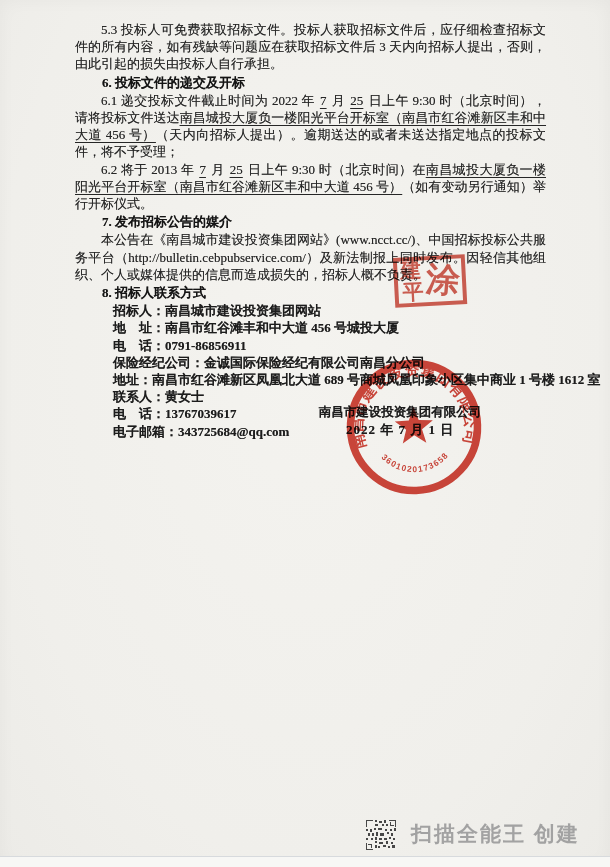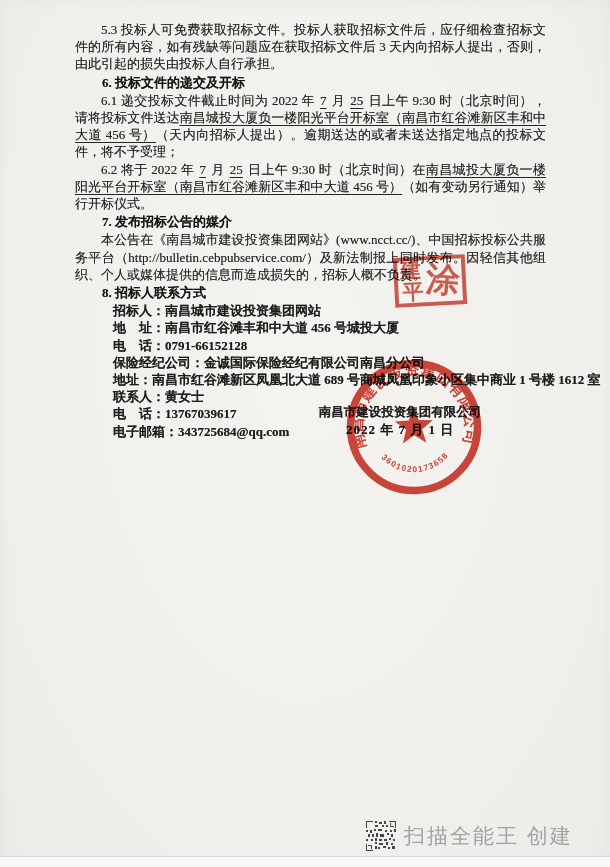--- a/index.html
+++ b/index.html
@@ -39,53 +39,53 @@
     position:absolute;left:394px;top:256px;width:64px;height:42px;
     border:4px solid #c8392a;transform:rotate(-3deg);
     mix-blend-mode:multiply;opacity:.8;color:#c8392a;font-weight:bold;
   }
   .stamp-square span{position:absolute;font-family:"Liberation Serif",serif;}
   .sq-right{right:2px;top:2px;font-size:34px;line-height:38px;transform:rotate(8deg);}
   .sq-tl{left:3px;top:-2px;font-size:21px;line-height:22px;}
   .sq-bl{left:4px;top:20px;font-size:21px;line-height:22px;}
   .watermark{
     position:absolute;left:366px;top:820px;height:32px;
-    display:flex;align-items:center;gap:8px;
+    display:flex;gap:15px;font-weight:bold;
   }
   .wm-text{
     font-family:"Liberation Sans","DejaVu Sans",sans-serif;
     font-size:21px;color:#a2a2a2;letter-spacing:2px;white-space:nowrap;
   }
   .scan-edge{position:absolute;left:0;top:856px;width:610px;height:1px;background:#d7dadd;}
   .scan-strip{position:absolute;left:0;top:857px;width:610px;height:10px;background:#f7f7f5;}
 </style>
 </head>
 <body>
 
 <div class="page">
 
   <div class="content">
     <p class="para">5.3 投标人可免费获取招标文件。投标人获取招标文件后，应仔细检查招标文件的所有内容，如有残缺等问题应在获取招标文件后 3 天内向招标人提出，否则，由此引起的损失由投标人自行承担。</p>
 
     <p class="heading">6. 投标文件的递交及开标</p>
 
     <p class="para"><span>6.1 递交投标文件截止时间为 2022 年</span><span class="u num-blank">7</span><span>月</span><span class="u num-blank">25</span><span>日上午 9:30 时（北京时间），请将投标文件送达</span><span class="u">南昌城投大厦负一楼阳光平台开标室（南昌市红谷滩新区丰和中大道 456 号）</span><span>（天内向招标人提出）。逾期送达的或者未送达指定地点的投标文件，将不予受理；</span></p>
 
-    <p class="para"><span>6.2 将于 2022 年</span><span class="u num-blank">7</span><span>月</span><span class="u num-blank">25</span><span>日上午 9:30 时（北京时间）在</span><span class="u">南昌城投大厦负一楼阳光平台开标室（南昌市红谷滩新区丰和中大道 456 号）</span><span>（如有变动另行通知）举行开标仪式。</span></p>
+    <p class="para"><span>6.2 将于 2013 年</span><span class="u num-blank">7</span><span>月</span><span class="u num-blank">25</span><span>日上午 9:30 时（北京时间）在</span><span class="u">南昌城投大厦负一楼阳光平台开标室（南昌市红谷滩新区丰和中大道 456 号）</span><span>（如有变动另行通知）举行开标仪式。</span></p>
 
     <p class="heading">7. 发布招标公告的媒介</p>
 
     <p class="para">本公告在《南昌城市建设投资集团网站》(www.ncct.cc/)、中国招标投标公共服务平台（http://bulletin.cebpubservice.com/）及新法制报上同时发布。因轻信其他组织、个人或媒体提供的信息而造成损失的，招标人概不负责。</p>
 
     <p class="heading">8. 招标人联系方式</p>
 
     <div class="contacts">
       <div class="contact-line">招标人：南昌城市建设投资集团网站</div>
       <div class="contact-line">地　址：南昌市红谷滩丰和中大道 456 号城投大厦</div>
-      <div class="contact-line">电　话：0791-66152128</div>
+      <div class="contact-line">电　话：0791-86856911</div>
       <div class="contact-line">保险经纪公司：金诚国际保险经纪有限公司南昌分公司</div>
       <div class="contact-line">地址：南昌市红谷滩新区凤凰北大道 689 号商城凤凰印象小区集中商业 1 号楼 1612 室</div>
       <div class="contact-line">联系人：黄女士</div>
       <div class="contact-line">电　话：13767039617</div>
       <div class="contact-line">电子邮箱：343725684@qq.com</div>
     </div>
   </div>
 
   <div class="signature">
     <div class="sig-company">南昌市建设投资集团有限公司</div>

